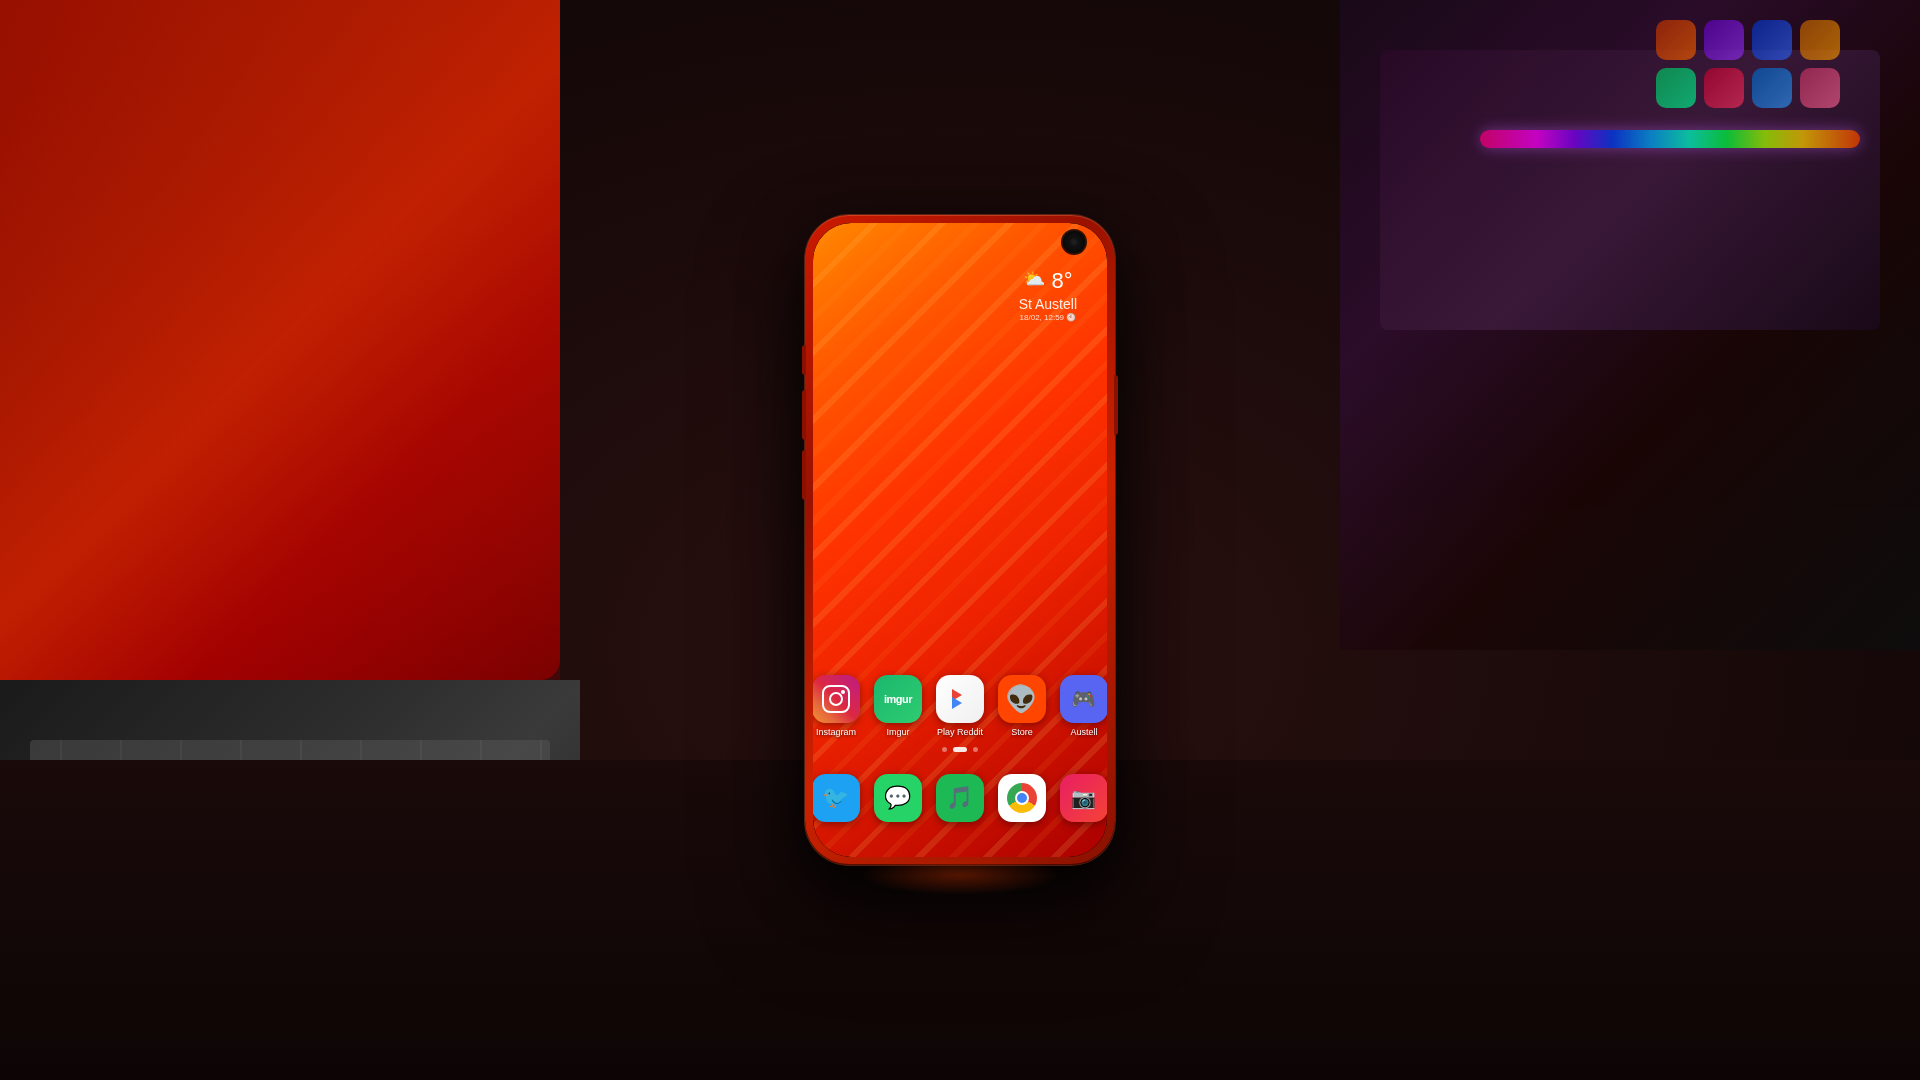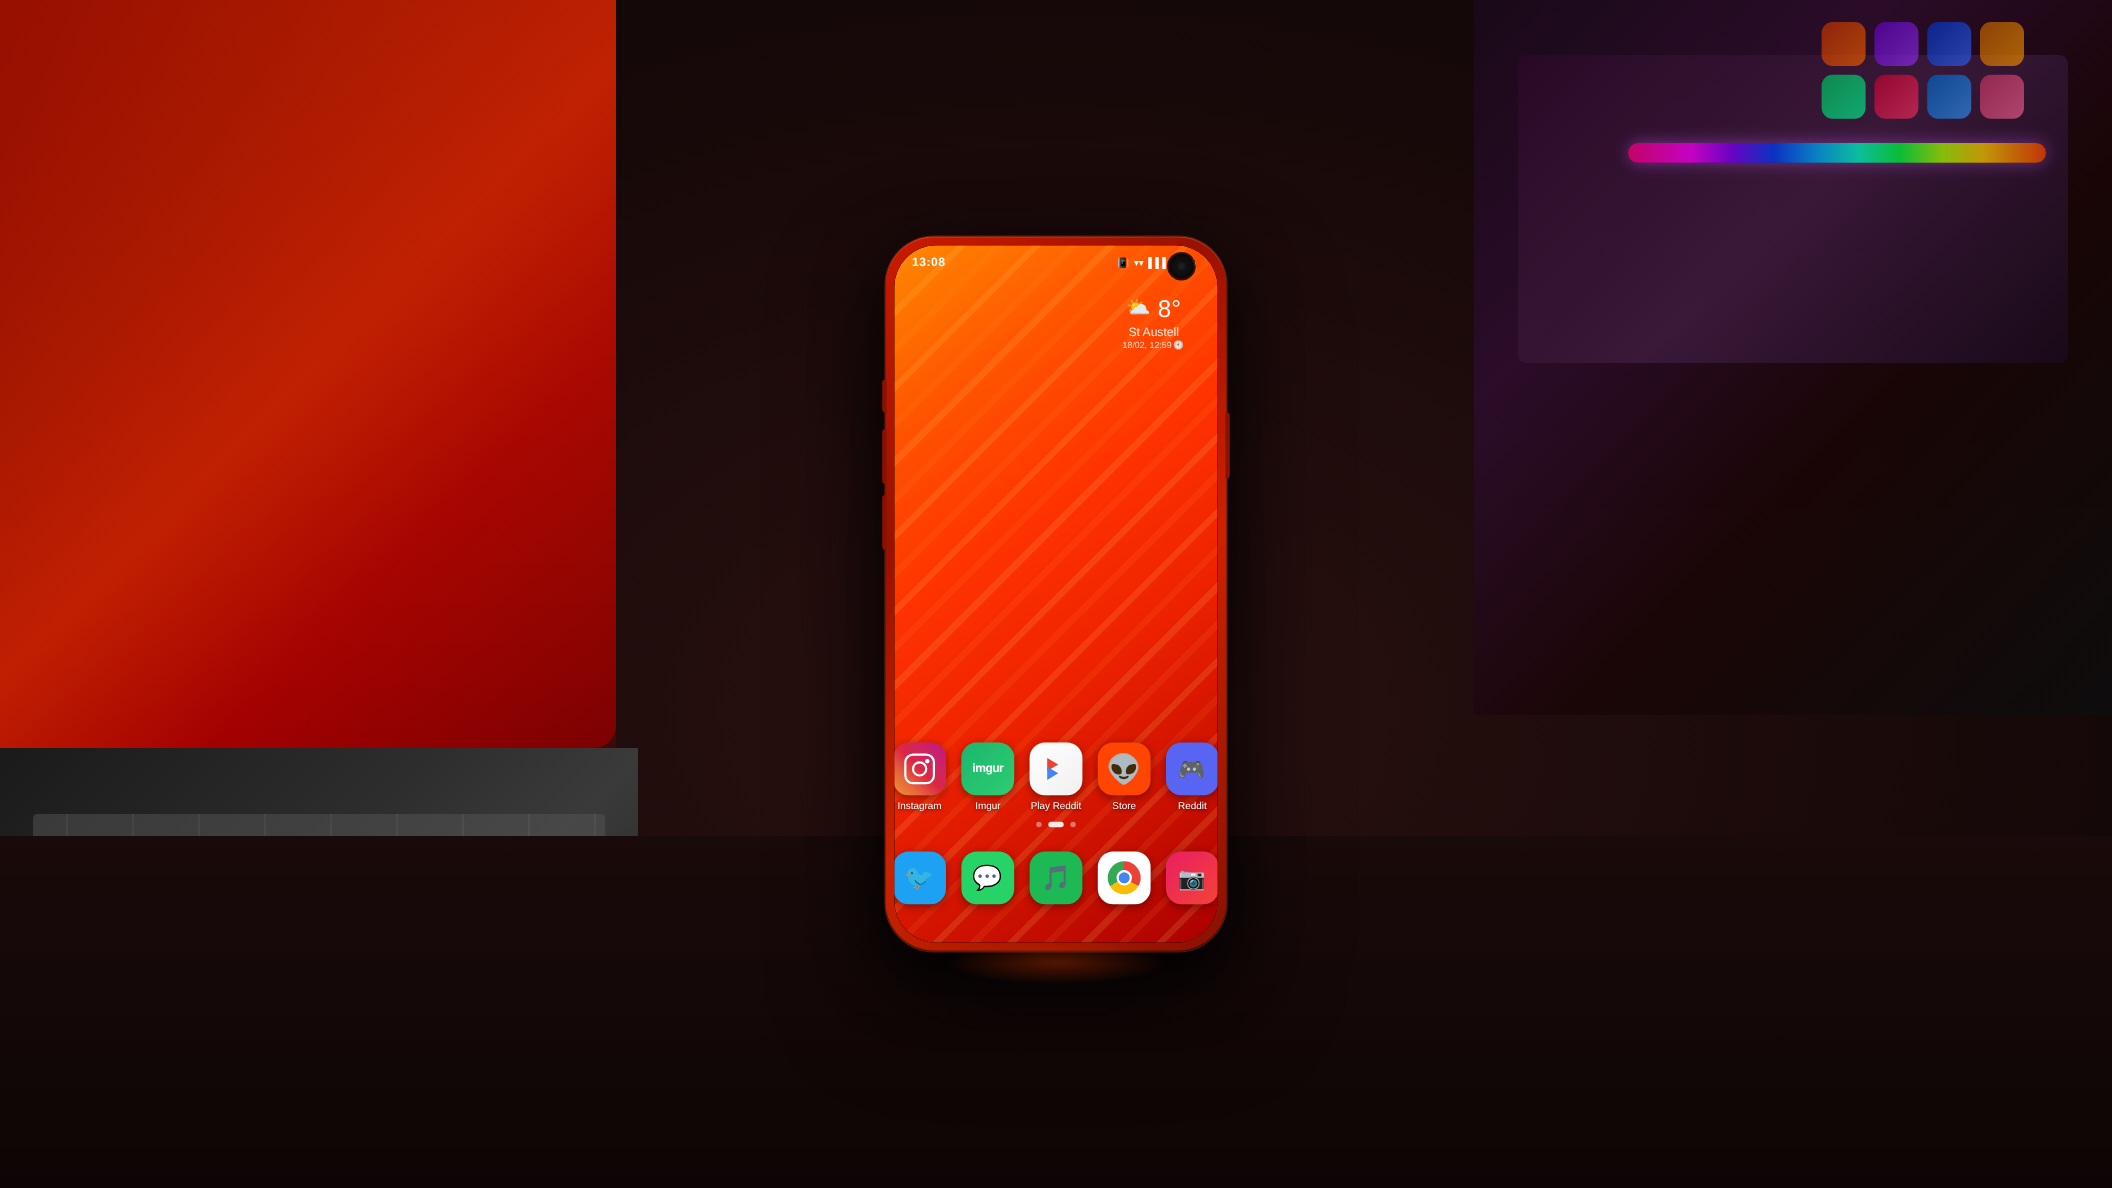--- a/index.html
+++ b/index.html
@@ -308,21 +308,21 @@
       display: flex;
       align-items: flex-start;
       justify-content: center;
       gap: 2px;
     }
     .weather-icon-emoji {
       font-size: 18px;
       margin-right: 4px;
     }
     .weather-location {
-      font-size: 11px;
+      font-size: 14px;
       opacity: 0.9;
       margin-top: 2px;
     }
     .weather-time {
       font-size: 8px;
       opacity: 0.8;
       margin-top: 1px;
       display: flex;
       align-items: center;
       justify-content: center;
@@ -599,29 +599,20 @@
   <div class="phone-shell">
     <div class="phone-button-right"></div>
     <div class="phone-button-left-1"></div>
     <div class="phone-button-left-2"></div>
     <div class="phone-button-left-3"></div>
     <div class="phone-screen-bezel">
       <div class="phone-screen">
 
         <div class="camera-hole"></div>
 
-        <div class="status-bar">
-          <span class="status-time">13:08</span>
-          <div class="status-icons">
-            <span class="status-icon">📳</span>
-            <span class="status-icon">▾▾</span>
-            <span class="status-icon">▌▌▌</span>
-            <span class="status-battery">48%</span>
-          </div>
-        </div>
 
         <div class="weather-widget">
           <div class="weather-temp">
             <span class="weather-icon-emoji">⛅</span>
             <span>8°</span>
           </div>
           <div class="weather-location">St Austell</div>
           <div class="weather-time">
             <span>18/02, 12:59</span>
             <span>🕙</span>
@@ -658,21 +649,21 @@
             <div class="app-icon icon-reddit">
               <span class="reddit-inner">👽</span>
             </div>
             <span class="app-label">Store</span>
           </div>
 
           <div class="app-item">
             <div class="app-icon icon-discord">
               <span class="discord-inner">🎮</span>
             </div>
-            <span class="app-label">Reddit</span>
+            <span class="app-label">Austell</span>
           </div>
 
         </div>
 
         <div class="page-indicators">
           <div class="page-dot"></div>
           <div class="page-dot active"></div>
           <div class="page-dot"></div>
         </div>
 

